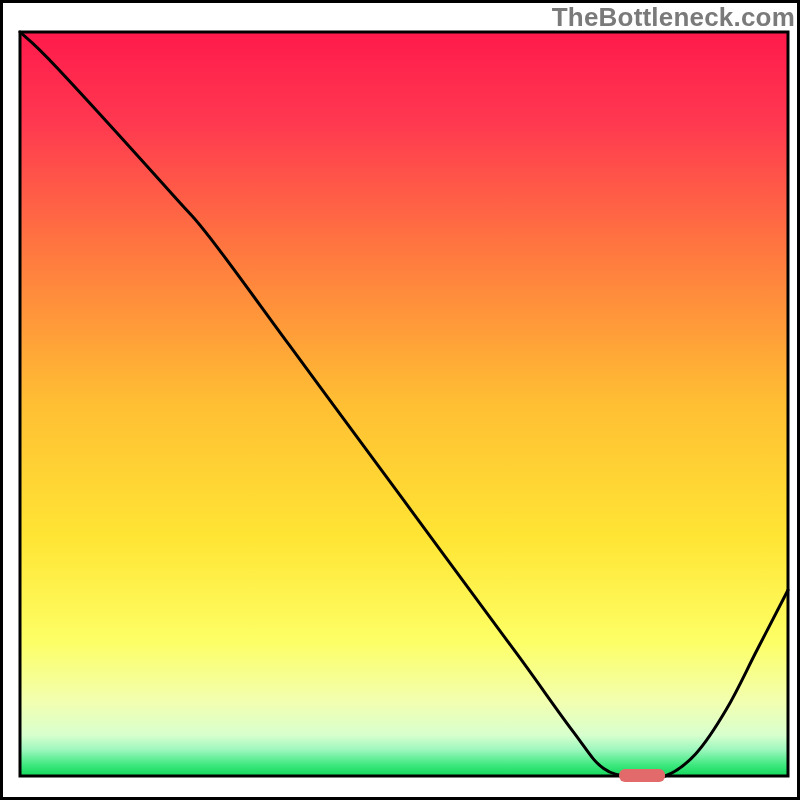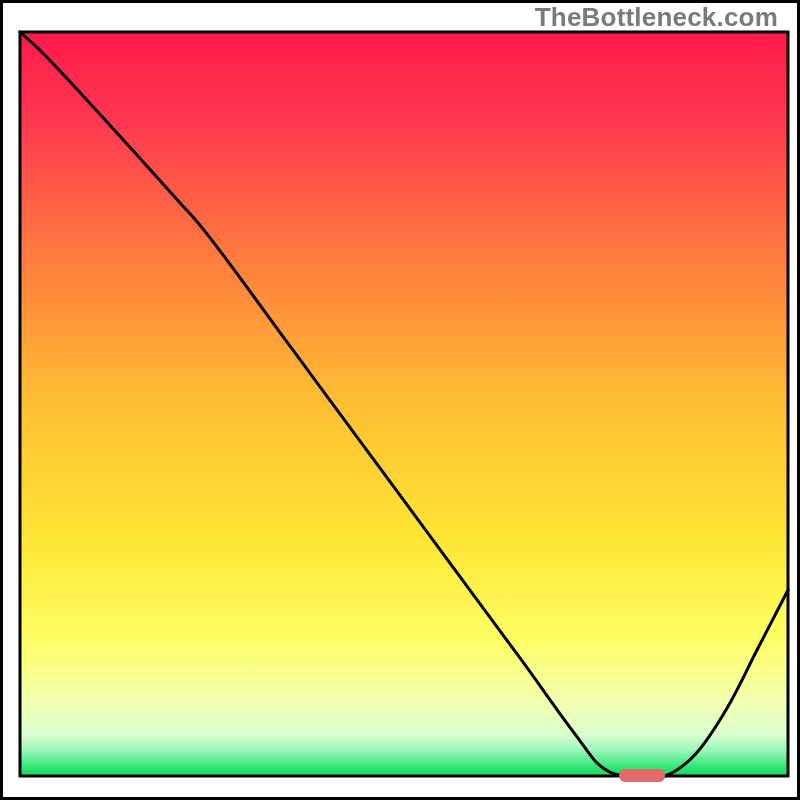--- a/index.html
+++ b/index.html
@@ -11,21 +11,21 @@
     font-family: Arial, Helvetica, sans-serif;
   }
   .chart-container {
     position: relative;
     width: 800px;
     height: 800px;
   }
   .watermark {
     position: absolute;
     top: 2px;
-    right: 22px;
+    right: 5px;
     font-size: 26px;
     font-weight: bold;
     color: #7a7a7a;
     font-family: Arial, sans-serif;
     letter-spacing: 0.2px;
     z-index: 10;
   }
   svg {
     display: block;
   }

